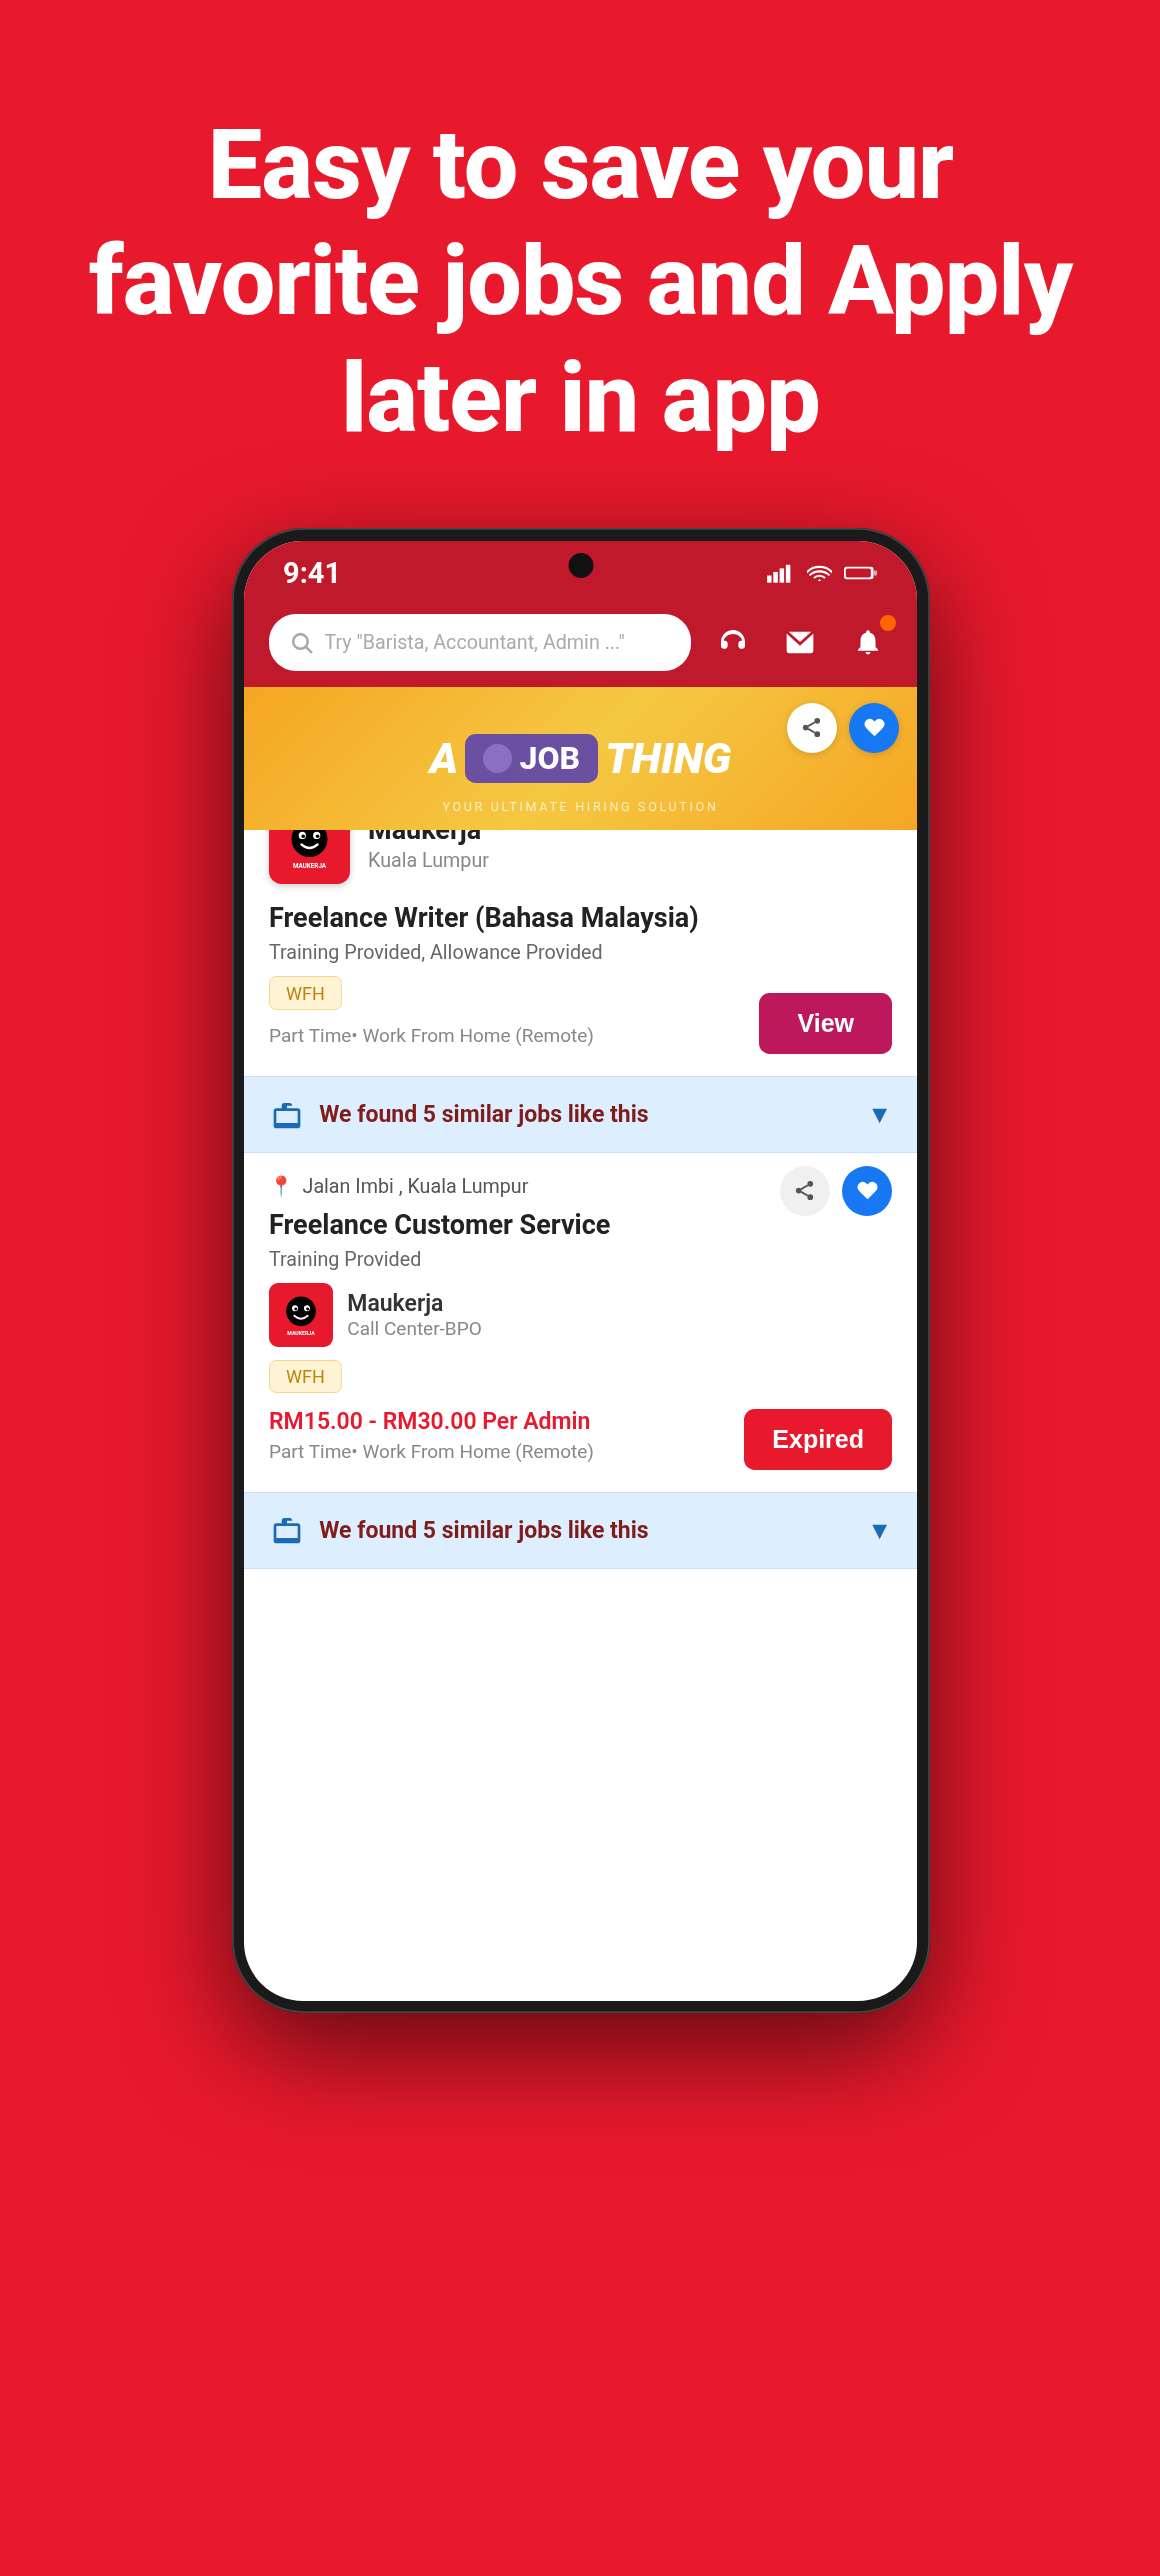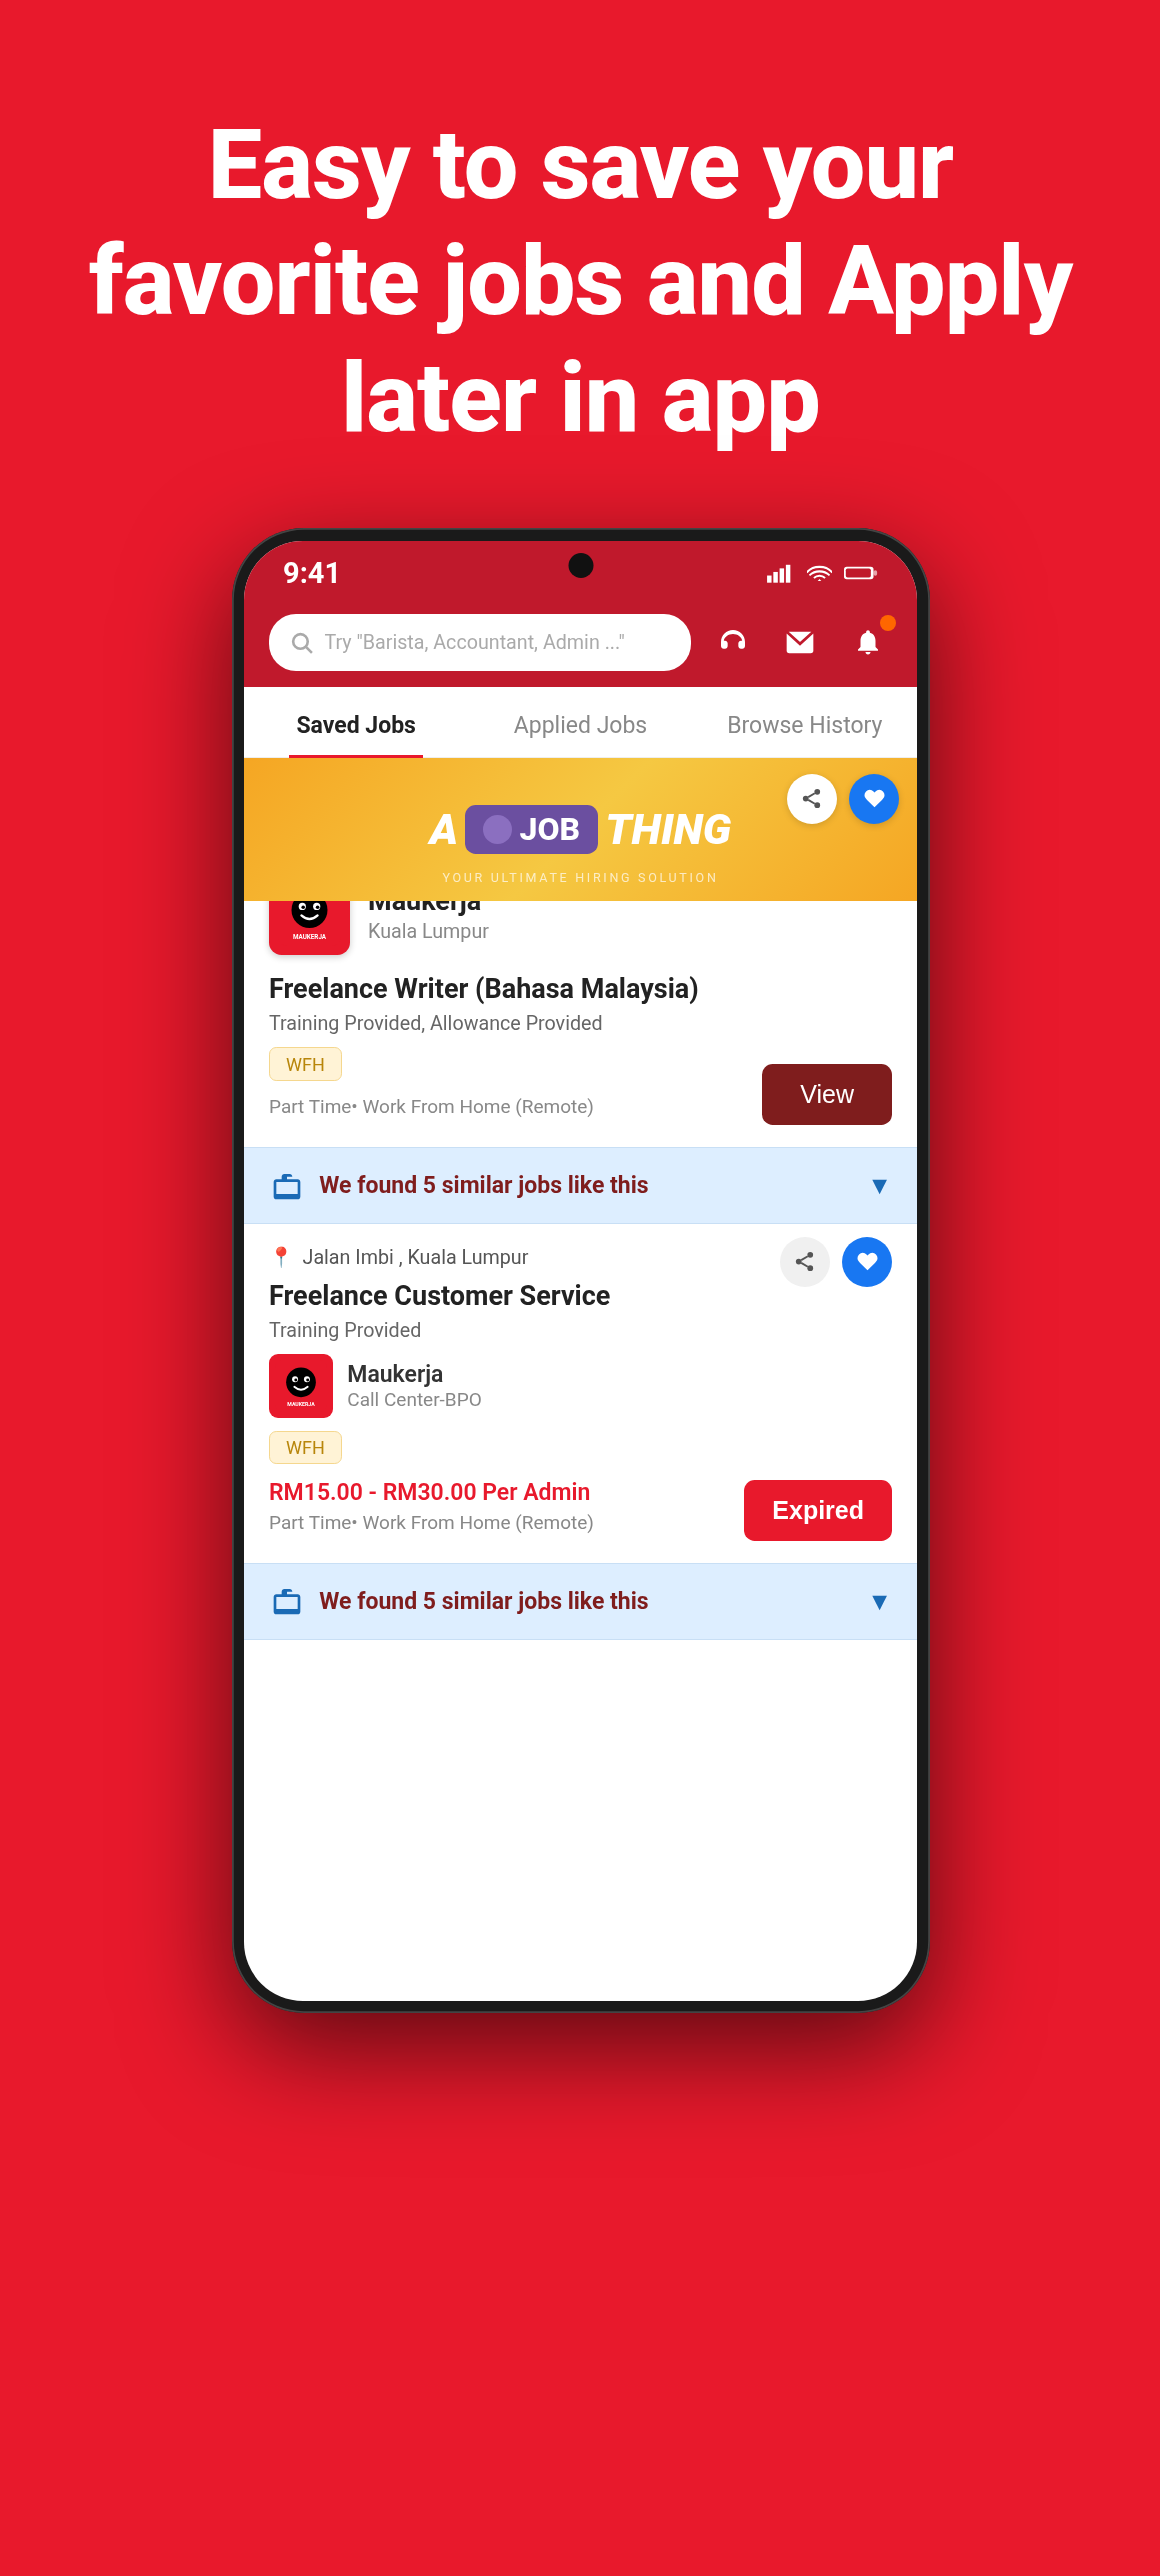--- a/index.html
+++ b/index.html
@@ -288,27 +288,27 @@
     }
     .salary {
       font-size: 23px;
       font-weight: 600;
       color: #e8192c;
       margin-bottom: 5.4px;
     }
     .job-type { font-size: 19px; color: #888; }
     .view-btn {
       float: right;
-      background: #7f1d1d;
+      background: #be185d;
       color: white;
       border: none;
       border-radius: 10.7px;
       padding: 16px 38px;
       font-size: 25px;
-      font-weight: 400;
+      font-weight: 700;
       cursor: pointer;
       margin-top: -54px;
     }
     .clearfix::after { content: ''; display: table; clear: both; }
 
     
     .similar-jobs-bar {
       background: #ddeeff;
       display: flex;
       align-items: center;
@@ -477,31 +477,20 @@
 
           <div class="top-icon bell-icon-wrapper">
             <svg width="30" height="30" viewBox="0 0 24 24" fill="white">
               <path d="M12 22c1.1 0 2-.9 2-2h-4c0 1.1.9 2 2 2zm6-6V11c0-3.07-1.64-5.64-4.5-6.32V4c0-.83-.67-1.5-1.5-1.5s-1.5.67-1.5 1.5v.68C7.63 5.36 6 7.92 6 11v5l-2 2v1h16v-1l-2-2z"></path>
             </svg>
             <div class="bell-badge"></div>
           </div>
         </div>
       </div>
 
-      <div class="tabs">
-        <div class="tab active">
-          <span>Saved Jobs</span>
-        </div>
-        <div class="tab">
-          <span>Applied Jobs</span>
-        </div>
-        <div class="tab">
-          <span>Browse History</span>
-        </div>
-      </div>
 
       <div class="job-card">
 
         <div class="job-banner">
           <div class="banner-logo-text">
             <span class="banner-a">A</span>
             <div class="banner-job-box">
               <div class="banner-job-circle"></div>
               <span class="banner-job-word">JOB</span>
             </div>

